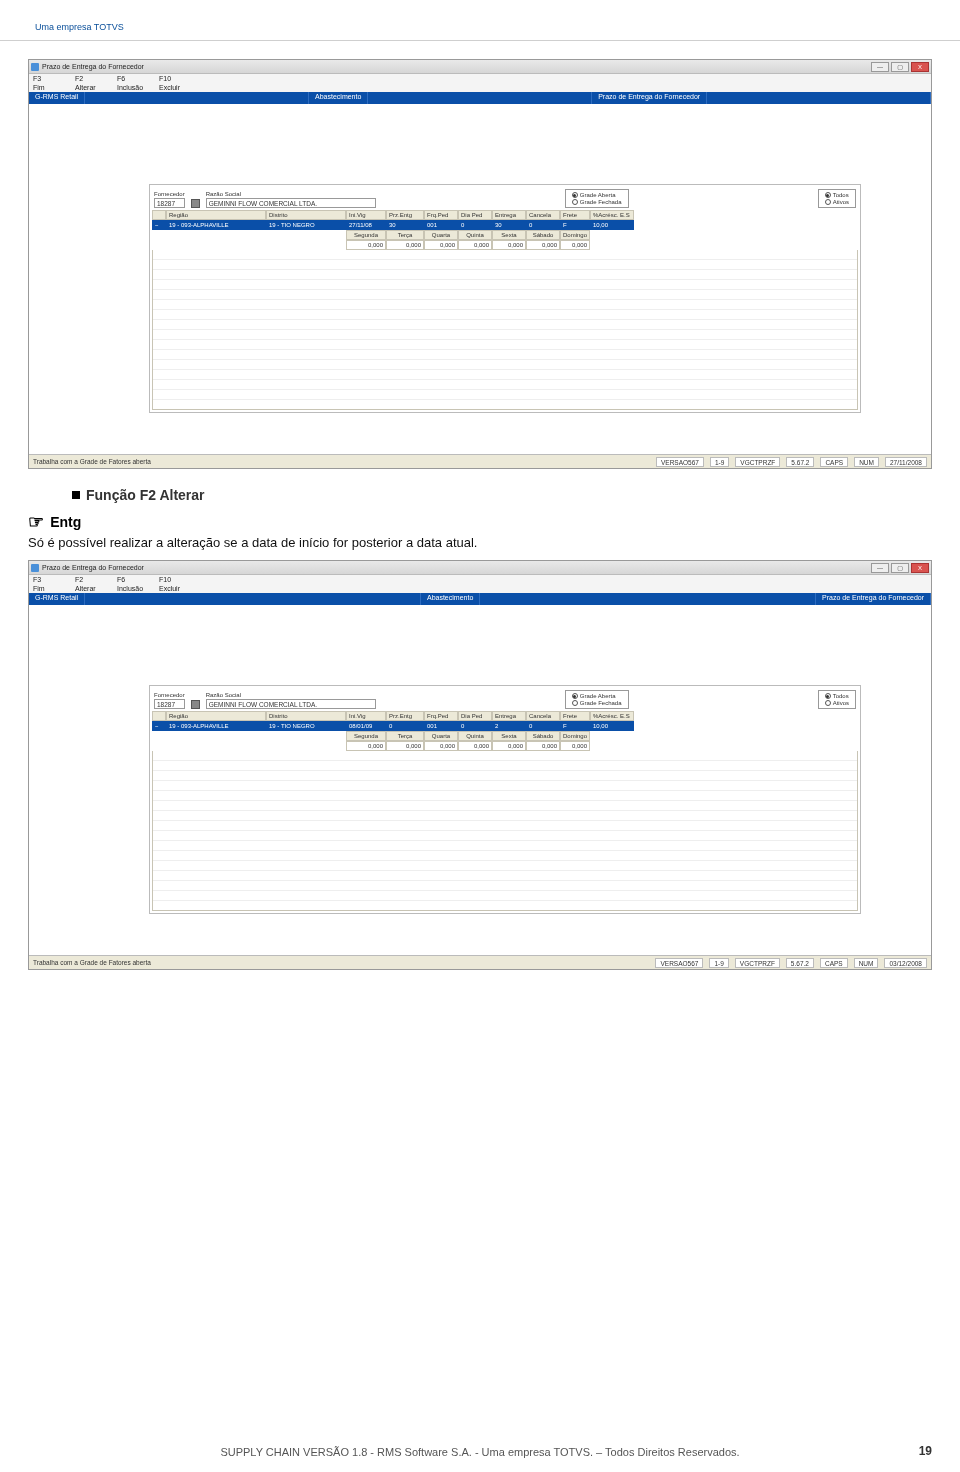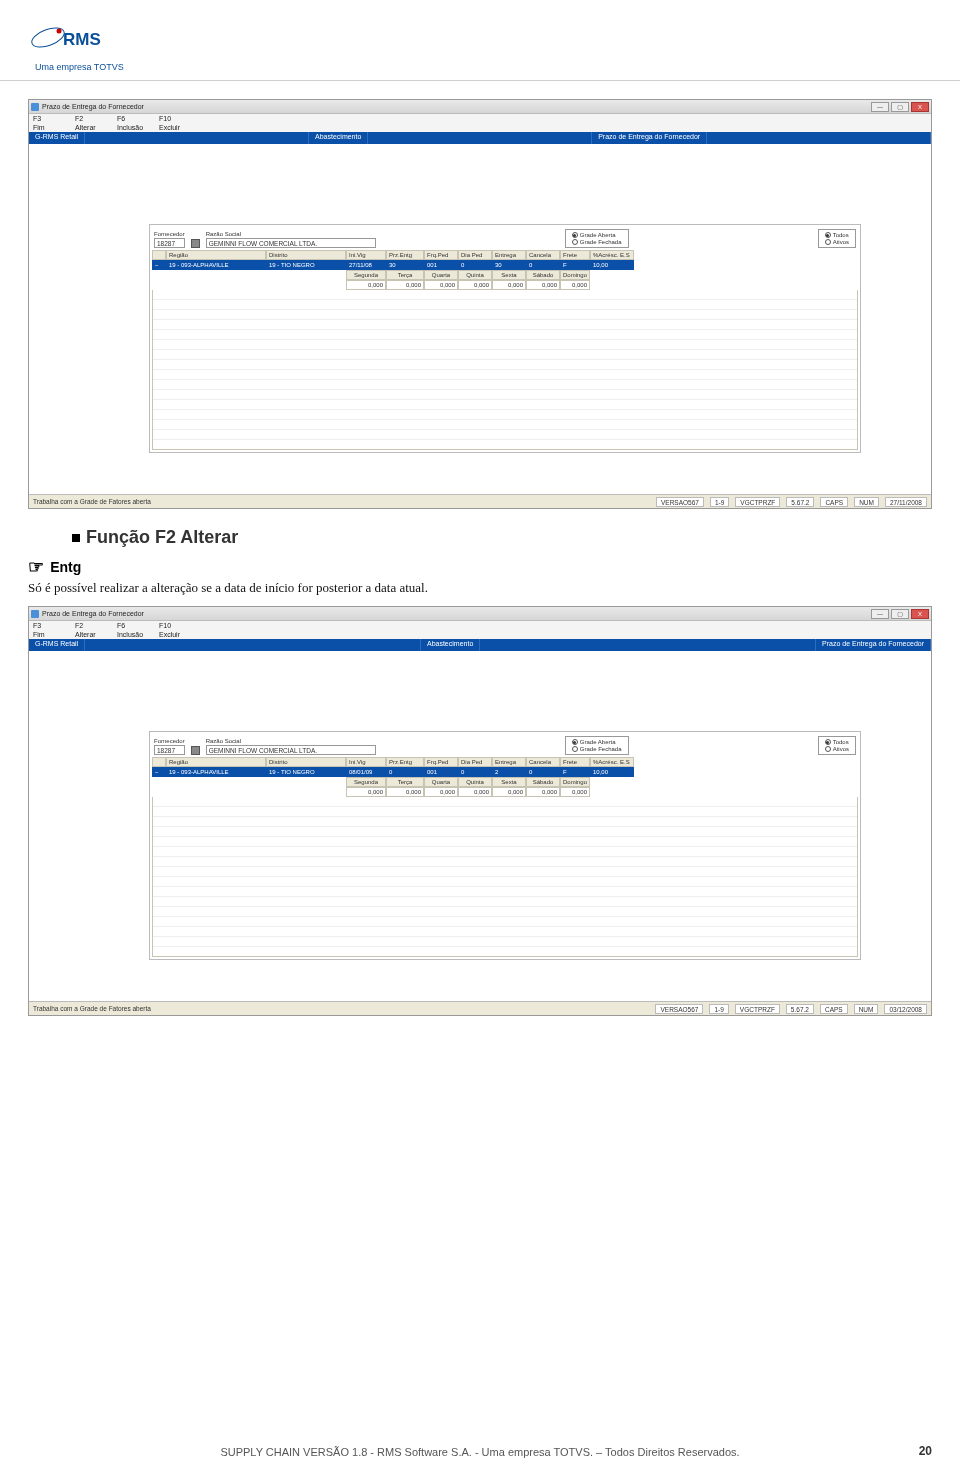--- a/index.html
+++ b/index.html
@@ -102,45 +102,38 @@
   .days-head div{background:#ece9d8;text-align:center;}
   .days-head .sp,.days-row .sp{border:none;background:transparent;}
   .blank-rows{height:160px;border:1px solid #c8c4b4;border-top:none;background:repeating-linear-gradient(#fff,#fff 9px,#eee 9px,#eee 10px);}
   .statusbar{
     border-top:1px solid #bbb;background:#ece9d8;height:14px;display:flex;align-items:center;font-size:6.5px;padding:0 4px;gap:6px;
   }
   .statusbar .st-l{flex:0 0 auto;}
   .statusbar .gap{flex:1;}
   .statusbar .cell{border:1px solid #bbb;padding:0 4px;height:10px;line-height:10px;background:#fff;}
   
-  .section-heading { display:flex;align-items:center;gap:6px;font-size:18px;font-weight:700;margin:10px 0 8px 0;padding-left:44px;}
+  .section-heading { display:flex;align-items:center;gap:6px;font-size:14px;font-weight:700;margin:10px 0 8px 0;padding-left:44px;}
   .bullet-sq{width:8px;height:8px;background:#000;display:inline-block;}
   .note-row{display:flex;align-items:center;gap:6px;font-size:14px;font-weight:700;color:#000;margin:2px 0;}
   .pointer{font-size:18px;}
-  .note-body{font-size:13px;color:#111;margin-bottom:10px;font-family:Liberation Serif, serif;}
+  .note-body{font-size:13px;color:#111;margin-bottom:10px;}
   
   .page-footer{
     position:absolute;bottom:14px;left:0;right:0;text-align:center;font-size:11px;color:#555;
   }
   .page-num{position:absolute;bottom:14px;right:28px;font-size:12px;font-weight:700;color:#333;}
   .binoc{width:9px;height:9px;background:#888;border:1px solid #555;display:inline-block;}
 </style>
 </head>
 <body>
 
 <div class="watermark">TOTVS</div>
 
 <div class="page-header">
-  <div class="logo-row">
-    <svg class="logo-svg" viewBox="0 0 180 80">
-      <ellipse cx="40" cy="35" rx="34" ry="16" fill="none" stroke="#0a4f9a" stroke-width="2" transform="rotate(-20 40 35)"></ellipse>
-      <circle cx="62" cy="22" r="5" fill="#c00"></circle>
-      <text x="70" y="50" font-family="Arial" font-size="34" font-weight="700" fill="#0a4f9a">RMS</text>
-    </svg>
-  </div>
   <div class="logo-sub">Uma empresa TOTVS</div>
 </div>
 
 <div class="content">
 
   <div class="win">
     <div class="titlebar">
       <div class="t-left">
         <span class="wico"></span>
         <span>Prazo de Entrega do Fornecedor</span>
@@ -410,13 +403,13 @@
       <span class="cell">5.67.2</span>
       <span class="cell">CAPS</span>
       <span class="cell">NUM</span>
       <span class="cell">03/12/2008</span>
     </div>
   </div>
 
 </div>
 
 <div class="page-footer">SUPPLY CHAIN VERSÃO 1.8 - RMS Software S.A. - Uma empresa TOTVS. – Todos Direitos Reservados.</div>
-<div class="page-num">20</div>
+<div class="page-num">19</div>
 
 </body></html>

